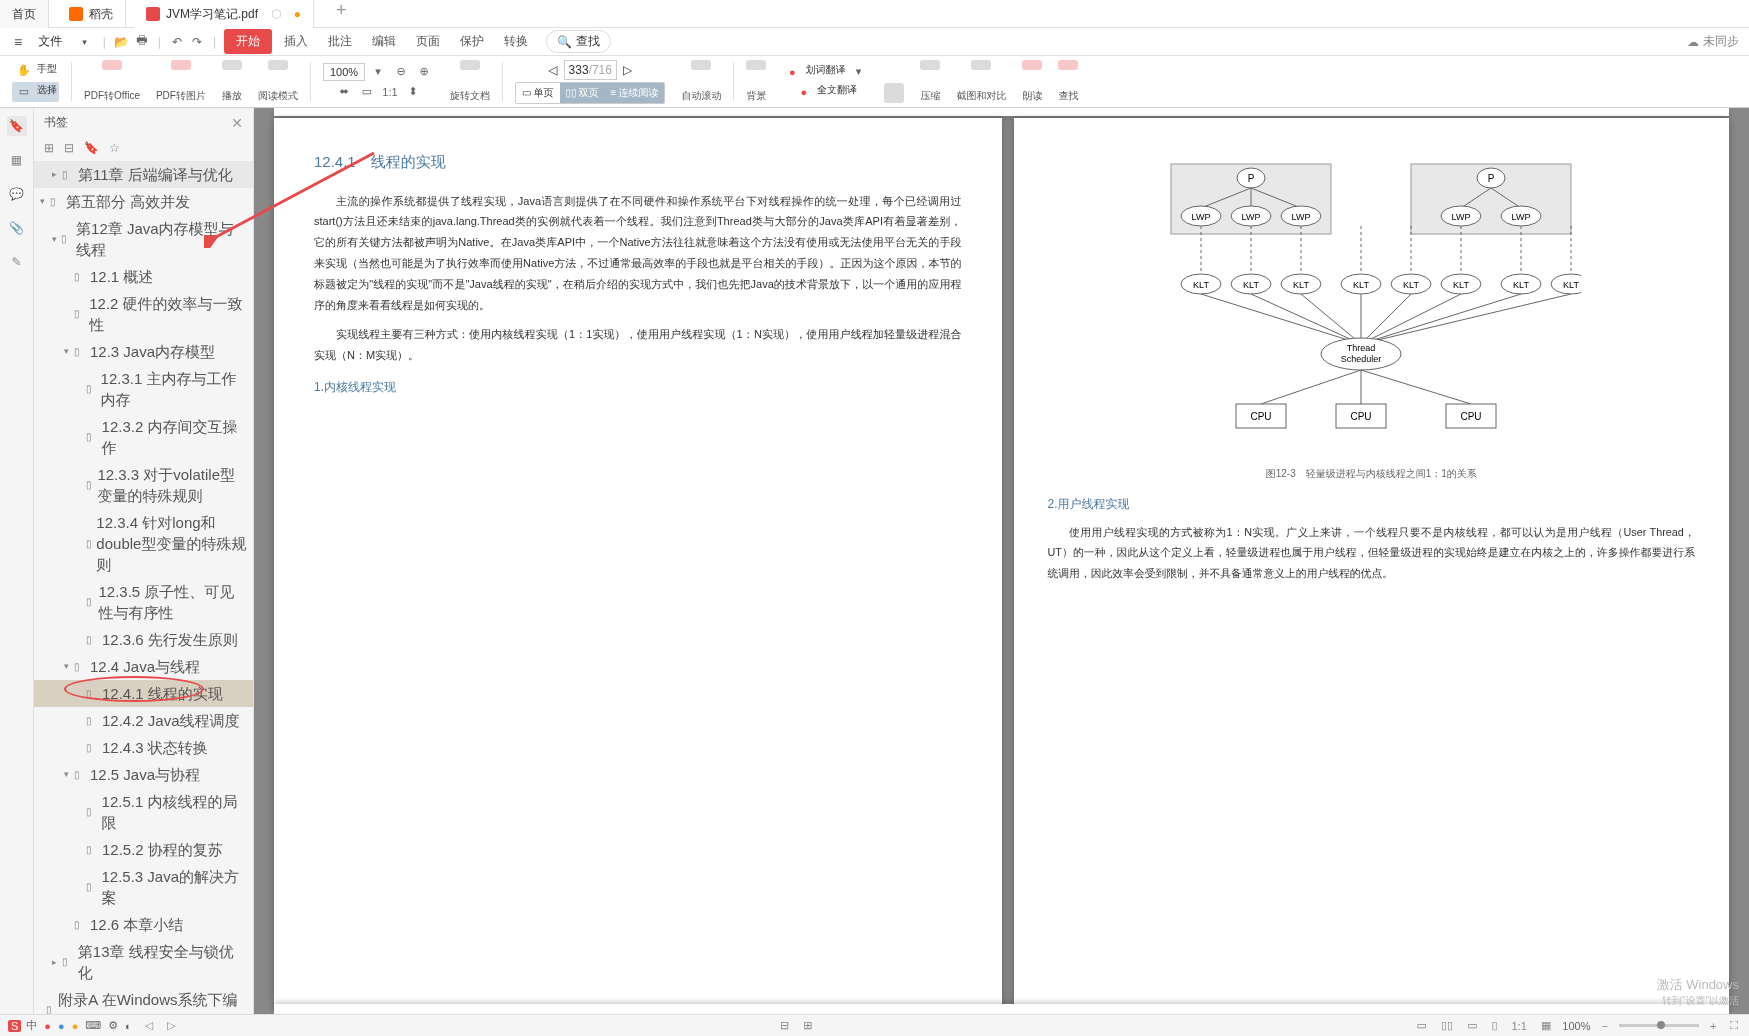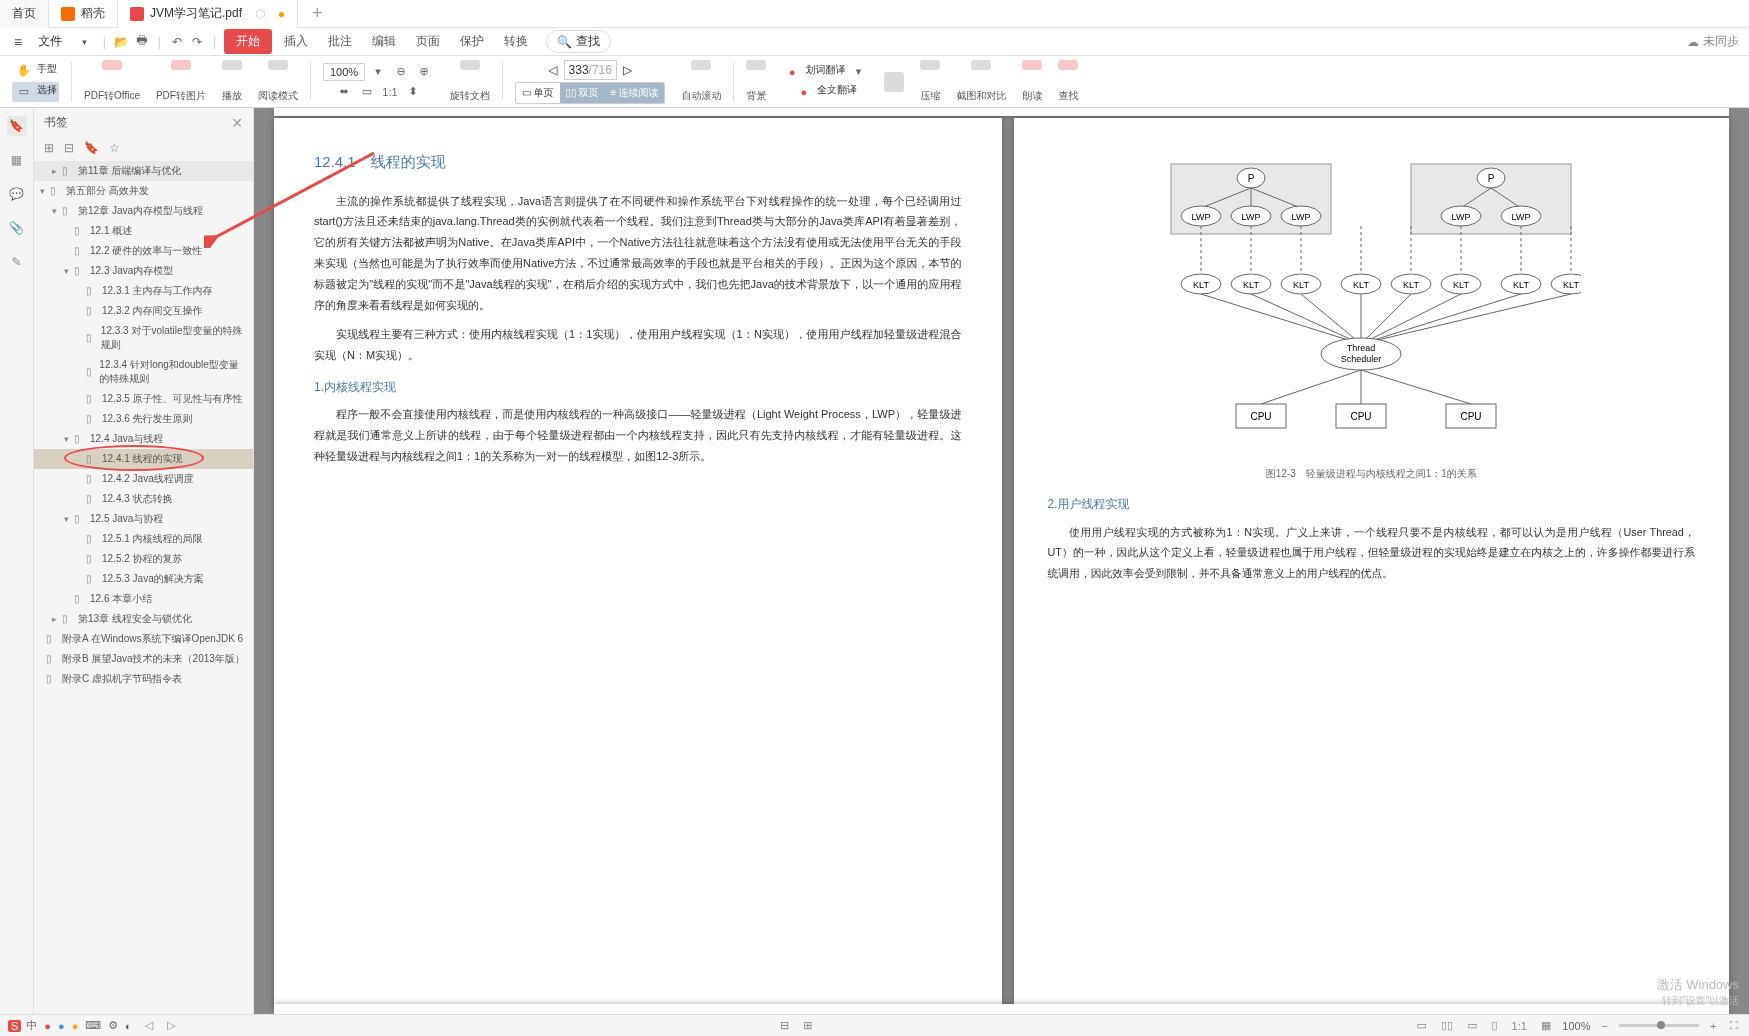--- a/index.html
+++ b/index.html
@@ -1,19 +1,19 @@
 <!DOCTYPE html>
 <html><head>
 <meta charset="utf-8">
 <style>
 * { box-sizing: border-box; margin: 0; padding: 0; font-family: "Microsoft YaHei", Arial, sans-serif; }
 body { background: #f5f5f5; font-size: 12px; color: #333; overflow: hidden; }
 
 
-.top-tabs { height: 28px; background: #fff; display: flex; align-items: center; border-bottom: 1px solid #e0e0e0; }
+.top-tabs { height: 28px; background: #fff; display: flex; border-bottom: 1px solid #e0e0e0; gap: 8px; }
 .top-tab { height: 28px; display: flex; align-items: center; padding: 0 12px; border-right: 1px solid #e0e0e0; cursor: pointer; gap: 6px; }
 .top-tab.home { background: #f8f8f8; }
 .top-tab.active { background: #fff; }
 .tab-icon { width: 14px; height: 14px; display: inline-block; }
 .tab-icon.orange { background: #ff6a00; border-radius: 2px; }
 .tab-icon.red { background: #e74949; border-radius: 2px; }
 .tab-add { padding: 0 14px; font-size: 18px; color: #999; cursor: pointer; }
 
 
 .menu-bar { height: 28px; background: #fff; display: flex; align-items: center; padding: 0 10px; gap: 4px; border-bottom: 1px solid #e0e0e0; }
@@ -24,21 +24,21 @@
 .menu-bar .ico { width: 16px; height: 16px; display: inline-flex; align-items: center; justify-content: center; color: #666; cursor: pointer; padding: 0 3px; }
 .menu-bar .start-tab { background: #e84949; color: #fff; padding: 4px 12px; border-radius: 3px; }
 .menu-bar .search { display: flex; align-items: center; gap: 4px; border: 1px solid #ddd; border-radius: 12px; padding: 2px 10px; margin-left: 6px; }
 .menu-bar .spacer { flex: 1; }
 .menu-bar .sync { color: #888; display: flex; align-items: center; gap: 4px; }
 
 
 .ribbon { height: 52px; background: #fff; border-bottom: 1px solid #d0d0d0; display: flex; align-items: stretch; padding: 2px 6px; gap: 4px; }
 .rib-group { display: flex; flex-direction: column; align-items: center; justify-content: center; padding: 0 6px; }
 .rib-group.small { flex-direction: column; gap: 2px; }
-.rib-btn { display: flex; flex-direction: column; align-items: center; justify-content: center; gap: 19px; padding: 2px 6px; cursor: pointer; color: #555; }
+.rib-btn { display: flex; flex-direction: column; align-items: center; justify-content: flex-end; gap: 19px; padding: 2px 6px; cursor: pointer; color: #555; }
 .rib-btn .ico-lg { width: 20px; height: 20px; background: #888; opacity: 0.3; border-radius: 3px; }
 .rib-btn .lbl { font-size: 10px; }
 .rib-row { display: flex; gap: 3px; }
 .rib-row .mini { width: 20px; height: 18px; display: flex; align-items: center; justify-content: center; color: #666; cursor: pointer; font-size: 11px; border: 1px solid transparent; }
 .rib-sep { width: 1px; background: #e0e0e0; margin: 4px 2px; }
 .zoom-box { border: 1px solid #ccc; padding: 2px 6px; font-size: 11px; }
 .page-nav { display: flex; align-items: center; gap: 6px; }
 .view-toggle { display: flex; border: 1px solid #ccc; border-radius: 2px; overflow: hidden; font-size: 10px; }
 .view-toggle .vt { padding: 3px 6px; display: flex; align-items: center; gap: 2px; }
 .view-toggle .vt.active { background: #a5b6c7; color: #fff; }
@@ -54,21 +54,21 @@
 .bm-header { display: flex; align-items: center; justify-content: space-between; padding: 6px 10px; color: #555; }
 .bm-header .title { font-size: 12px; }
 .bm-header .close { color: #999; cursor: pointer; font-size: 14px; }
 .bm-tools { display: flex; gap: 10px; padding: 4px 10px; color: #888; }
 .bm-tools span { cursor: pointer; font-size: 12px; }
 .bm-tree { overflow-y: auto; flex: 1; padding: 2px 0; }
 .bm-item { display: flex; align-items: center; padding: 3px 6px; cursor: pointer; color: #555; position: relative; line-height: 1.4; }
 .bm-item.selected { background: #d8d0c0; }
 .bm-item .caret { width: 10px; display: inline-block; color: #888; font-size: 9px; }
 .bm-item .bm-ico { width: 12px; display: inline-block; color: #888; margin-right: 4px; font-size: 10px; }
-.bm-item .txt { font-size: 10px; }
+.bm-item .txt { font-size: 15px; }
 .hl-ellipse { position: absolute; border: 2px solid #e84949; border-radius: 50%; pointer-events: none; }
 
 .arrow-overlay { position: absolute; pointer-events: none; z-index: 50; }
 
 .doc-area { flex: 1; background: #888; position: relative; overflow: hidden; display: flex; gap: 12px; padding: 10px 20px; }
 .page { background: #fff; flex: 1; box-shadow: 0 2px 8px rgba(0,0,0,0.3); padding: 30px 40px; font-size: 11px; line-height: 1.9; color: #333; overflow: hidden; position: relative; }
 .page.p2 { padding: 30px 34px; font-size: 10.8px; }
 .page h2 { color: #4b799e; font-size: 15px; font-weight: normal; margin-bottom: 14px; }
 .page h3 { color: #4b799e; font-size: 12px; font-weight: normal; margin: 10px 0 6px; }
 .page p { text-indent: 2em; margin-bottom: 8px; text-align: justify; }
@@ -388,21 +388,20 @@
   </div>
 
   <div class="doc-area">
     <div style="position:absolute; top:0; left:20px; right:20px; height:8px; background:#fff; box-shadow:0 2px 5px rgba(0,0,0,0.2);"></div>
 
     <div class="page">
       <h2>12.4.1　线程的实现</h2>
       <p>主流的操作系统都提供了线程实现，Java语言则提供了在不同硬件和操作系统平台下对线程操作的统一处理，每个已经调用过start()方法且还未结束的java.lang.Thread类的实例就代表着一个线程。我们注意到Thread类与大部分的Java类库API有着显著差别，它的所有关键方法都被声明为Native。在Java类库API中，一个Native方法往往就意味着这个方法没有使用或无法使用平台无关的手段来实现（当然也可能是为了执行效率而使用Native方法，不过通常最高效率的手段也就是平台相关的手段）。正因为这个原因，本节的标题被定为"线程的实现"而不是"Java线程的实现"，在稍后介绍的实现方式中，我们也先把Java的技术背景放下，以一个通用的应用程序的角度来看看线程是如何实现的。</p>
       <p>实现线程主要有三种方式：使用内核线程实现（1：1实现），使用用户线程实现（1：N实现），使用用户线程加轻量级进程混合实现（N：M实现）。</p>
       <h3>1.内核线程实现</h3>
-      <p>程序一般不会直接使用内核线程，而是使用内核线程的一种高级接口——轻量级进程（Light Weight Process，LWP），轻量级进程就是我们通常意义上所讲的线程，由于每个轻量级进程都由一个内核线程支持，因此只有先支持内核线程，才能有轻量级进程。这种轻量级进程与内核线程之间1：1的关系称为一对一的线程模型，如图12-3所示。</p>
     </div>
 
     <div class="page p2">
       <svg class="diagram" width="420" height="300" viewBox="0 0 420 300">
         <rect x="10" y="10" width="160" height="70" fill="#e8e8e8" stroke="#999"></rect>
         <rect x="250" y="10" width="160" height="70" fill="#e8e8e8" stroke="#999"></rect>
         <ellipse cx="90" cy="24" rx="14" ry="10" fill="#fff" stroke="#666"></ellipse>
           <text x="90" y="28" text-anchor="middle" font-size="10">P</text>
         <ellipse cx="330" cy="24" rx="14" ry="10" fill="#fff" stroke="#666"></ellipse>
           <text x="330" y="28" text-anchor="middle" font-size="10">P</text>

